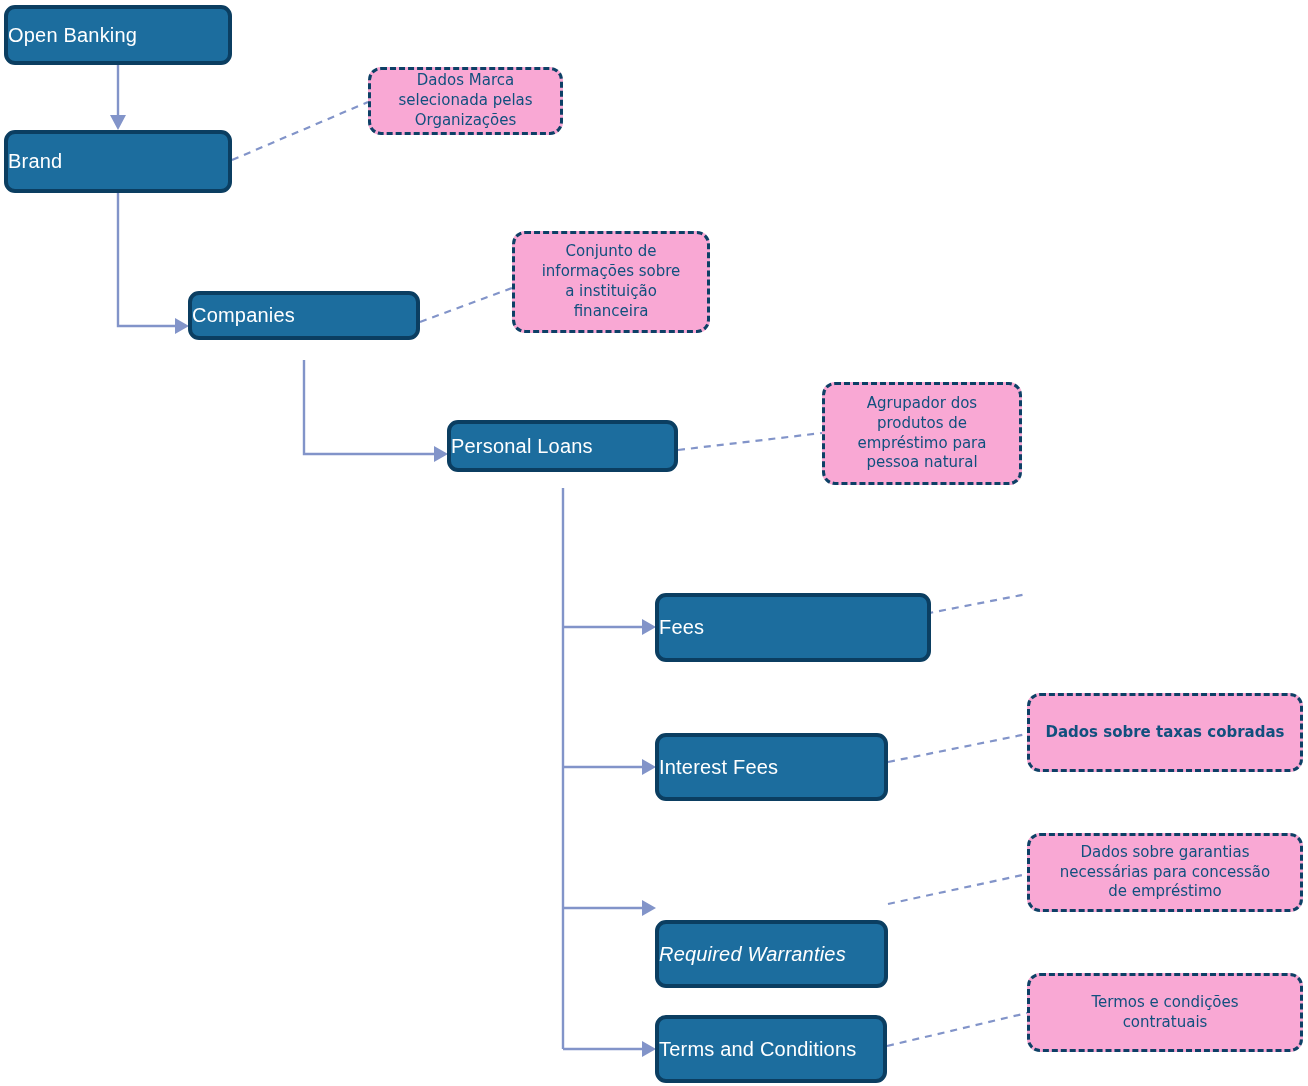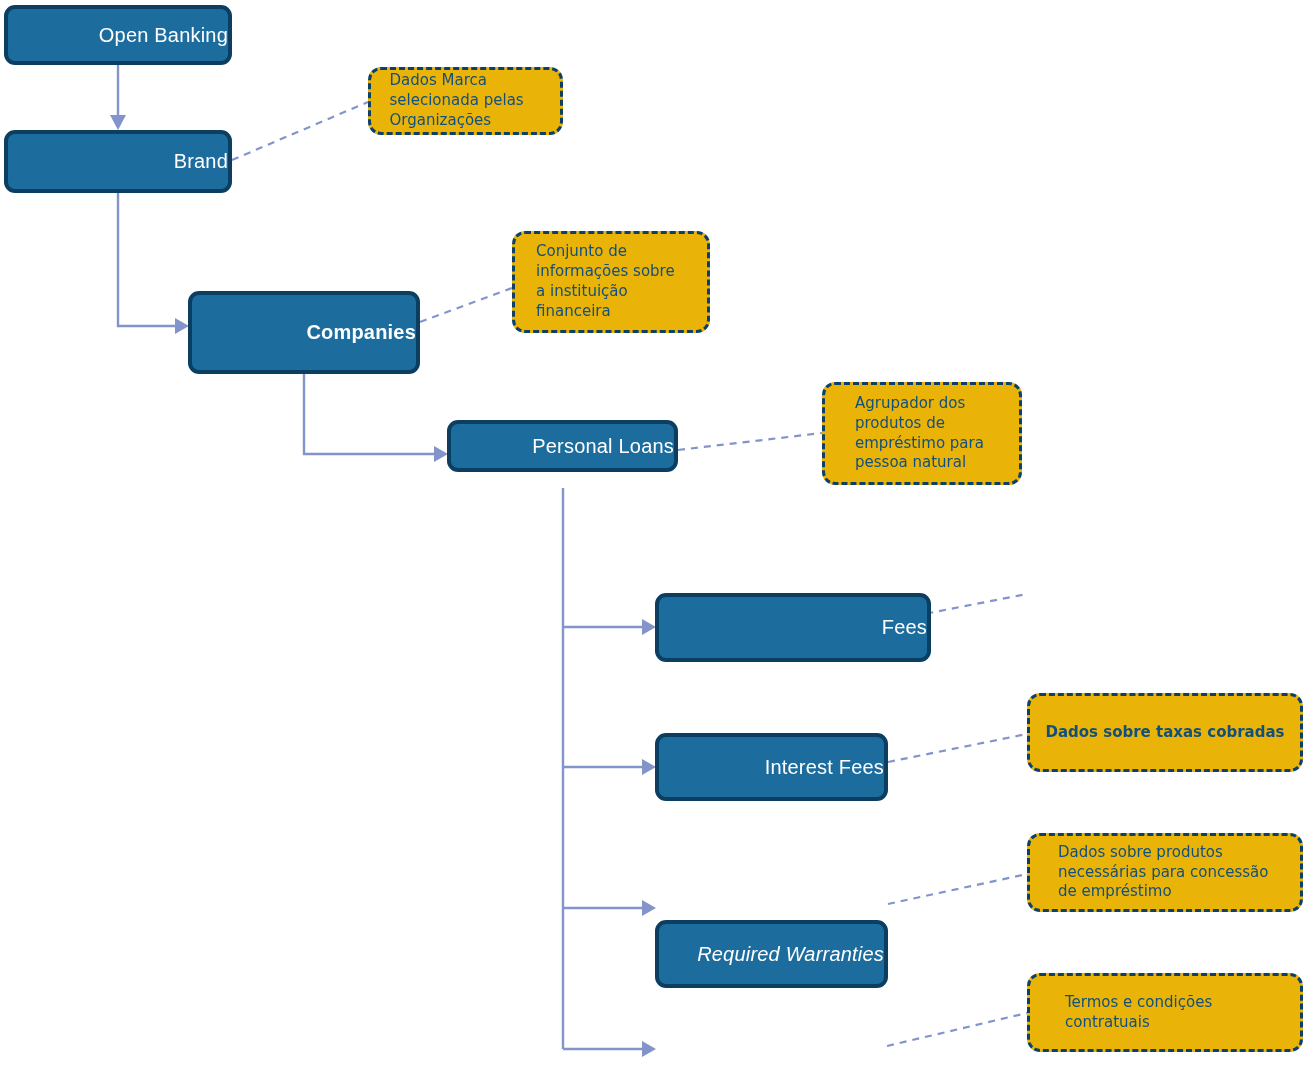--- a/index.html
+++ b/index.html
@@ -17,38 +17,38 @@
     width: 1308px; height: 1086px;
   }
   .node {
     position: absolute;
     box-sizing: border-box;
     background: #1c6d9e;
     border: 4px solid #0b3e61;
     border-radius: 11px;
     display: flex;
     align-items: center;
-    justify-content: flex-end;
+    justify-content: flex-start;
   }
   .node .label {
     color: #ffffff;
     font-size: 20px;
     letter-spacing: 0.2px;
     white-space: nowrap;
   }
   .note {
     position: absolute;
     box-sizing: border-box;
-    background: #eab308;
+    background: #f9a8d4;
     border: 3px dashed #0d4066;
     border-radius: 13px;
     display: flex;
     align-items: center;
     justify-content: center;
-    text-align: left;
+    text-align: center;
   }
   .note .note-text {
     font-family: "DejaVu Sans", sans-serif;
     font-size: 15px;
     line-height: 1.33;
     color: #11507e;
   }
 </style>
 </head>
 <body>
@@ -90,59 +90,62 @@
   </svg>
 
   <div class="node" style="left:4px; top:5px; width:228px; height:60px;">
     <span class="label">Open Banking</span>
   </div>
 
   <div class="node" style="left:4px; top:130px; width:228px; height:63px;">
     <span class="label">Brand</span>
   </div>
 
-  <div class="node" style="left:188px; top:291px; width:232px; height:83px;font-weight:bold;">
+  <div class="node" style="left:188px; top:291px; width:232px; height:49px;">
     <span class="label">Companies</span>
   </div>
 
   <div class="node" style="left:447px; top:420px; width:231px; height:52px;">
     <span class="label">Personal Loans</span>
   </div>
 
   <div class="node" style="left:655px; top:593px; width:276px; height:69px;">
     <span class="label">Fees</span>
   </div>
 
   <div class="node" style="left:655px; top:733px; width:233px; height:68px;">
     <span class="label">Interest Fees</span>
   </div>
 
   <div class="node" style="left:655px; top:920px; width:233px; height:68px;font-style:italic;">
     <span class="label">Required Warranties</span>
   </div>
 
+  <div class="node" style="left:655px; top:1015px; width:232px; height:68px;">
+    <span class="label">Terms and Conditions</span>
+  </div>
 
   <div class="note" style="left:368px; top:67px; width:195px; height:68px;">
     <span class="note-text" style="max-width:152px;">Dados Marca selecionada pelas Organizações</span>
   </div>
 
   <div class="note" style="left:512px; top:231px; width:198px; height:102px;">
     <span class="note-text" style="max-width:150px;">Conjunto de informações sobre a instituição financeira</span>
   </div>
 
   <div class="note" style="left:822px; top:382px; width:200px; height:103px;">
     <span class="note-text" style="max-width:134px;">Agrupador dos produtos de empréstimo para pessoa natural</span>
   </div>
 
 
   <div class="note" style="left:1027px; top:693px; width:276px; height:79px;font-weight:bold;">
     <span class="note-text" style="max-width:260px;">Dados sobre taxas cobradas</span>
   </div>
 
   <div class="note" style="left:1027px; top:833px; width:276px; height:79px;">
-    <span class="note-text" style="max-width:214px;">Dados sobre produtos necessárias para concessão de empréstimo</span>
+    <span class="note-text" style="max-width:214px;">Dados sobre garantias necessárias para concessão de empréstimo</span>
   </div>
 
   <div class="note" style="left:1027px; top:973px; width:276px; height:79px;">
     <span class="note-text" style="max-width:200px;">Termos e condições contratuais</span>
   </div>
 
 </div>
 
 </body></html>

